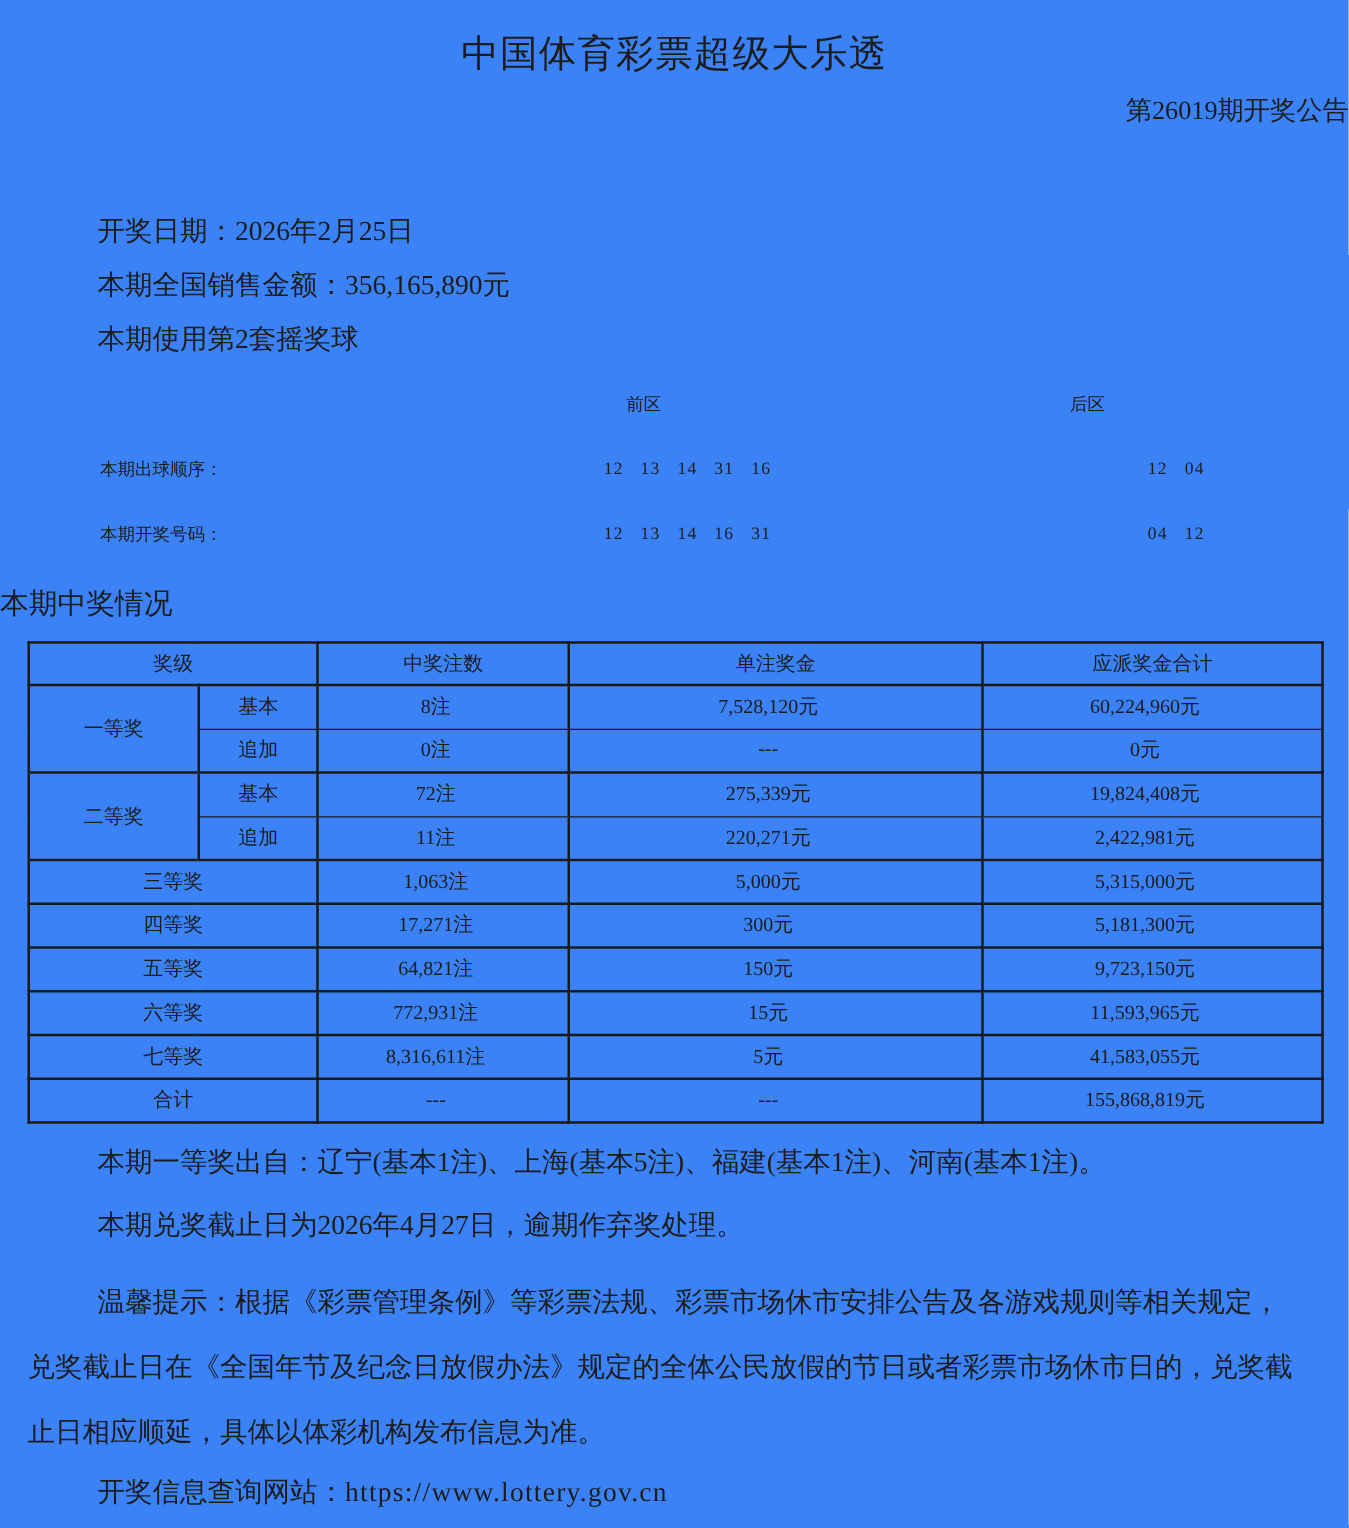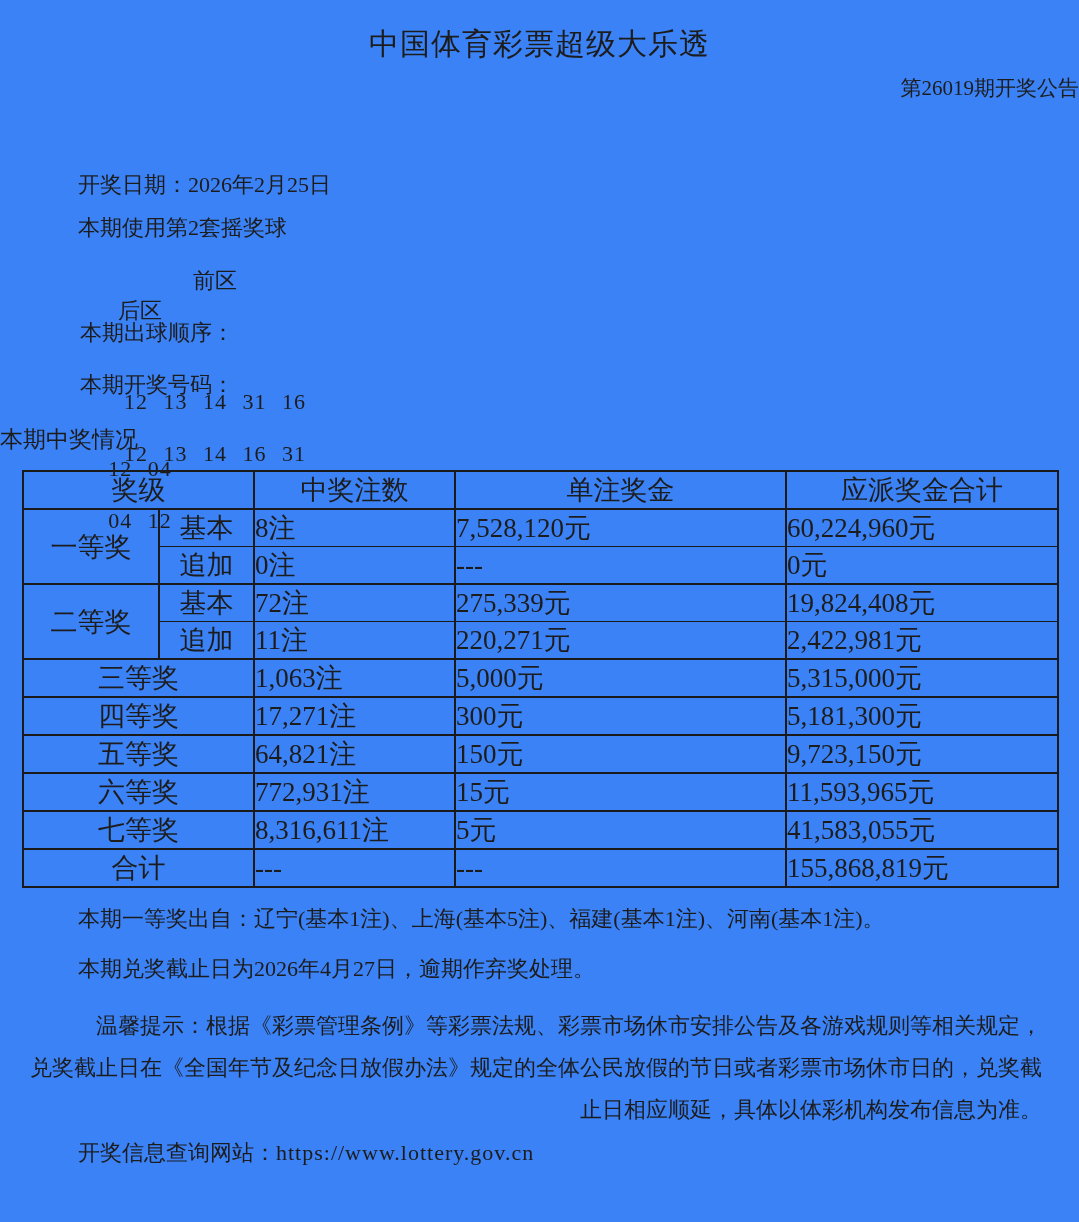--- a/index.html
+++ b/index.html
@@ -34,24 +34,23 @@
     font-size: 22px;
     line-height: 28px;
     padding-left: 22px;
     padding-right: 37px;
     text-indent: 56px;
   }
   .info-block .para { margin-bottom: 15px; }
   .numbers-section { margin-top: 24px; }
   .num-row {
     display: flex;
-    align-items: flex-start;
+    align-items: center;
     height: 30px;
-    font-size: 22px;
-    flex-direction: column;
+    font-size: 14px;
   }
   .zone-row { margin-bottom: 22px; }
   .num-row + .num-row { margin-top: 22px; gap: 41px; }
   .num-label {
     width: 300px;
     padding-left: 80px;
   }
   .num-front {
     width: 430px;
     text-align: center;
@@ -64,53 +63,53 @@
   .section-title {
     margin-top: 26px;
     font-size: 23px;
     line-height: 28px;
   }
   table.prize-table {
     margin: 16px 0 0 22px;
     width: 1035px;
     border-collapse: collapse;
     table-layout: fixed;
-    font-size: 27px;
+    font-size: 16px;
   }
   .prize-table th, .prize-table td {
     border: 2px solid #1a1a1a;
     font-weight: normal;
     overflow: hidden;
     white-space: nowrap;
   }
   .prize-table th { height: 34px; text-align: center; }
   .prize-table td { height: 35px; }
   .prize-table td.tier, .prize-table td.type { text-align: center; }
-  .prize-table td.num { text-align: left; padding-right: 12px; }
+  .prize-table td.num { text-align: center; padding-right: 12px; }
   tr.thin-b > td { border-bottom-width: 1px; }
   tr.thin-t > td { border-top-width: 1px; }
   .footer-block { margin-top: 17px; }
   .footer-block .para { margin-bottom: 22px; }
   .footer-block .para.reminder {
-    line-height: 42px;
+    line-height: 52px;
     margin-bottom: 8px;
-    text-align: right;
   }
   .url { letter-spacing: 1px; }
 </style>
 </head>
 <body>
 
 <div class="page">
 
   <h1 class="title">中国体育彩票超级大乐透</h1>
   <div class="subtitle">第26019期开奖公告</div>
 
   <div class="info-block">
     <p class="para">开奖日期：2026年2月25日</p>
+    <p class="para">本期全国销售金额：356,165,890元</p>
     <p class="para">本期使用第2套摇奖球</p>
   </div>
 
   <div class="numbers-section">
     <div class="num-row zone-row">
       <div class="num-label"></div>
       <div class="num-front">前区</div>
       <div class="num-back">后区</div>
     </div>
     <div class="num-row">

